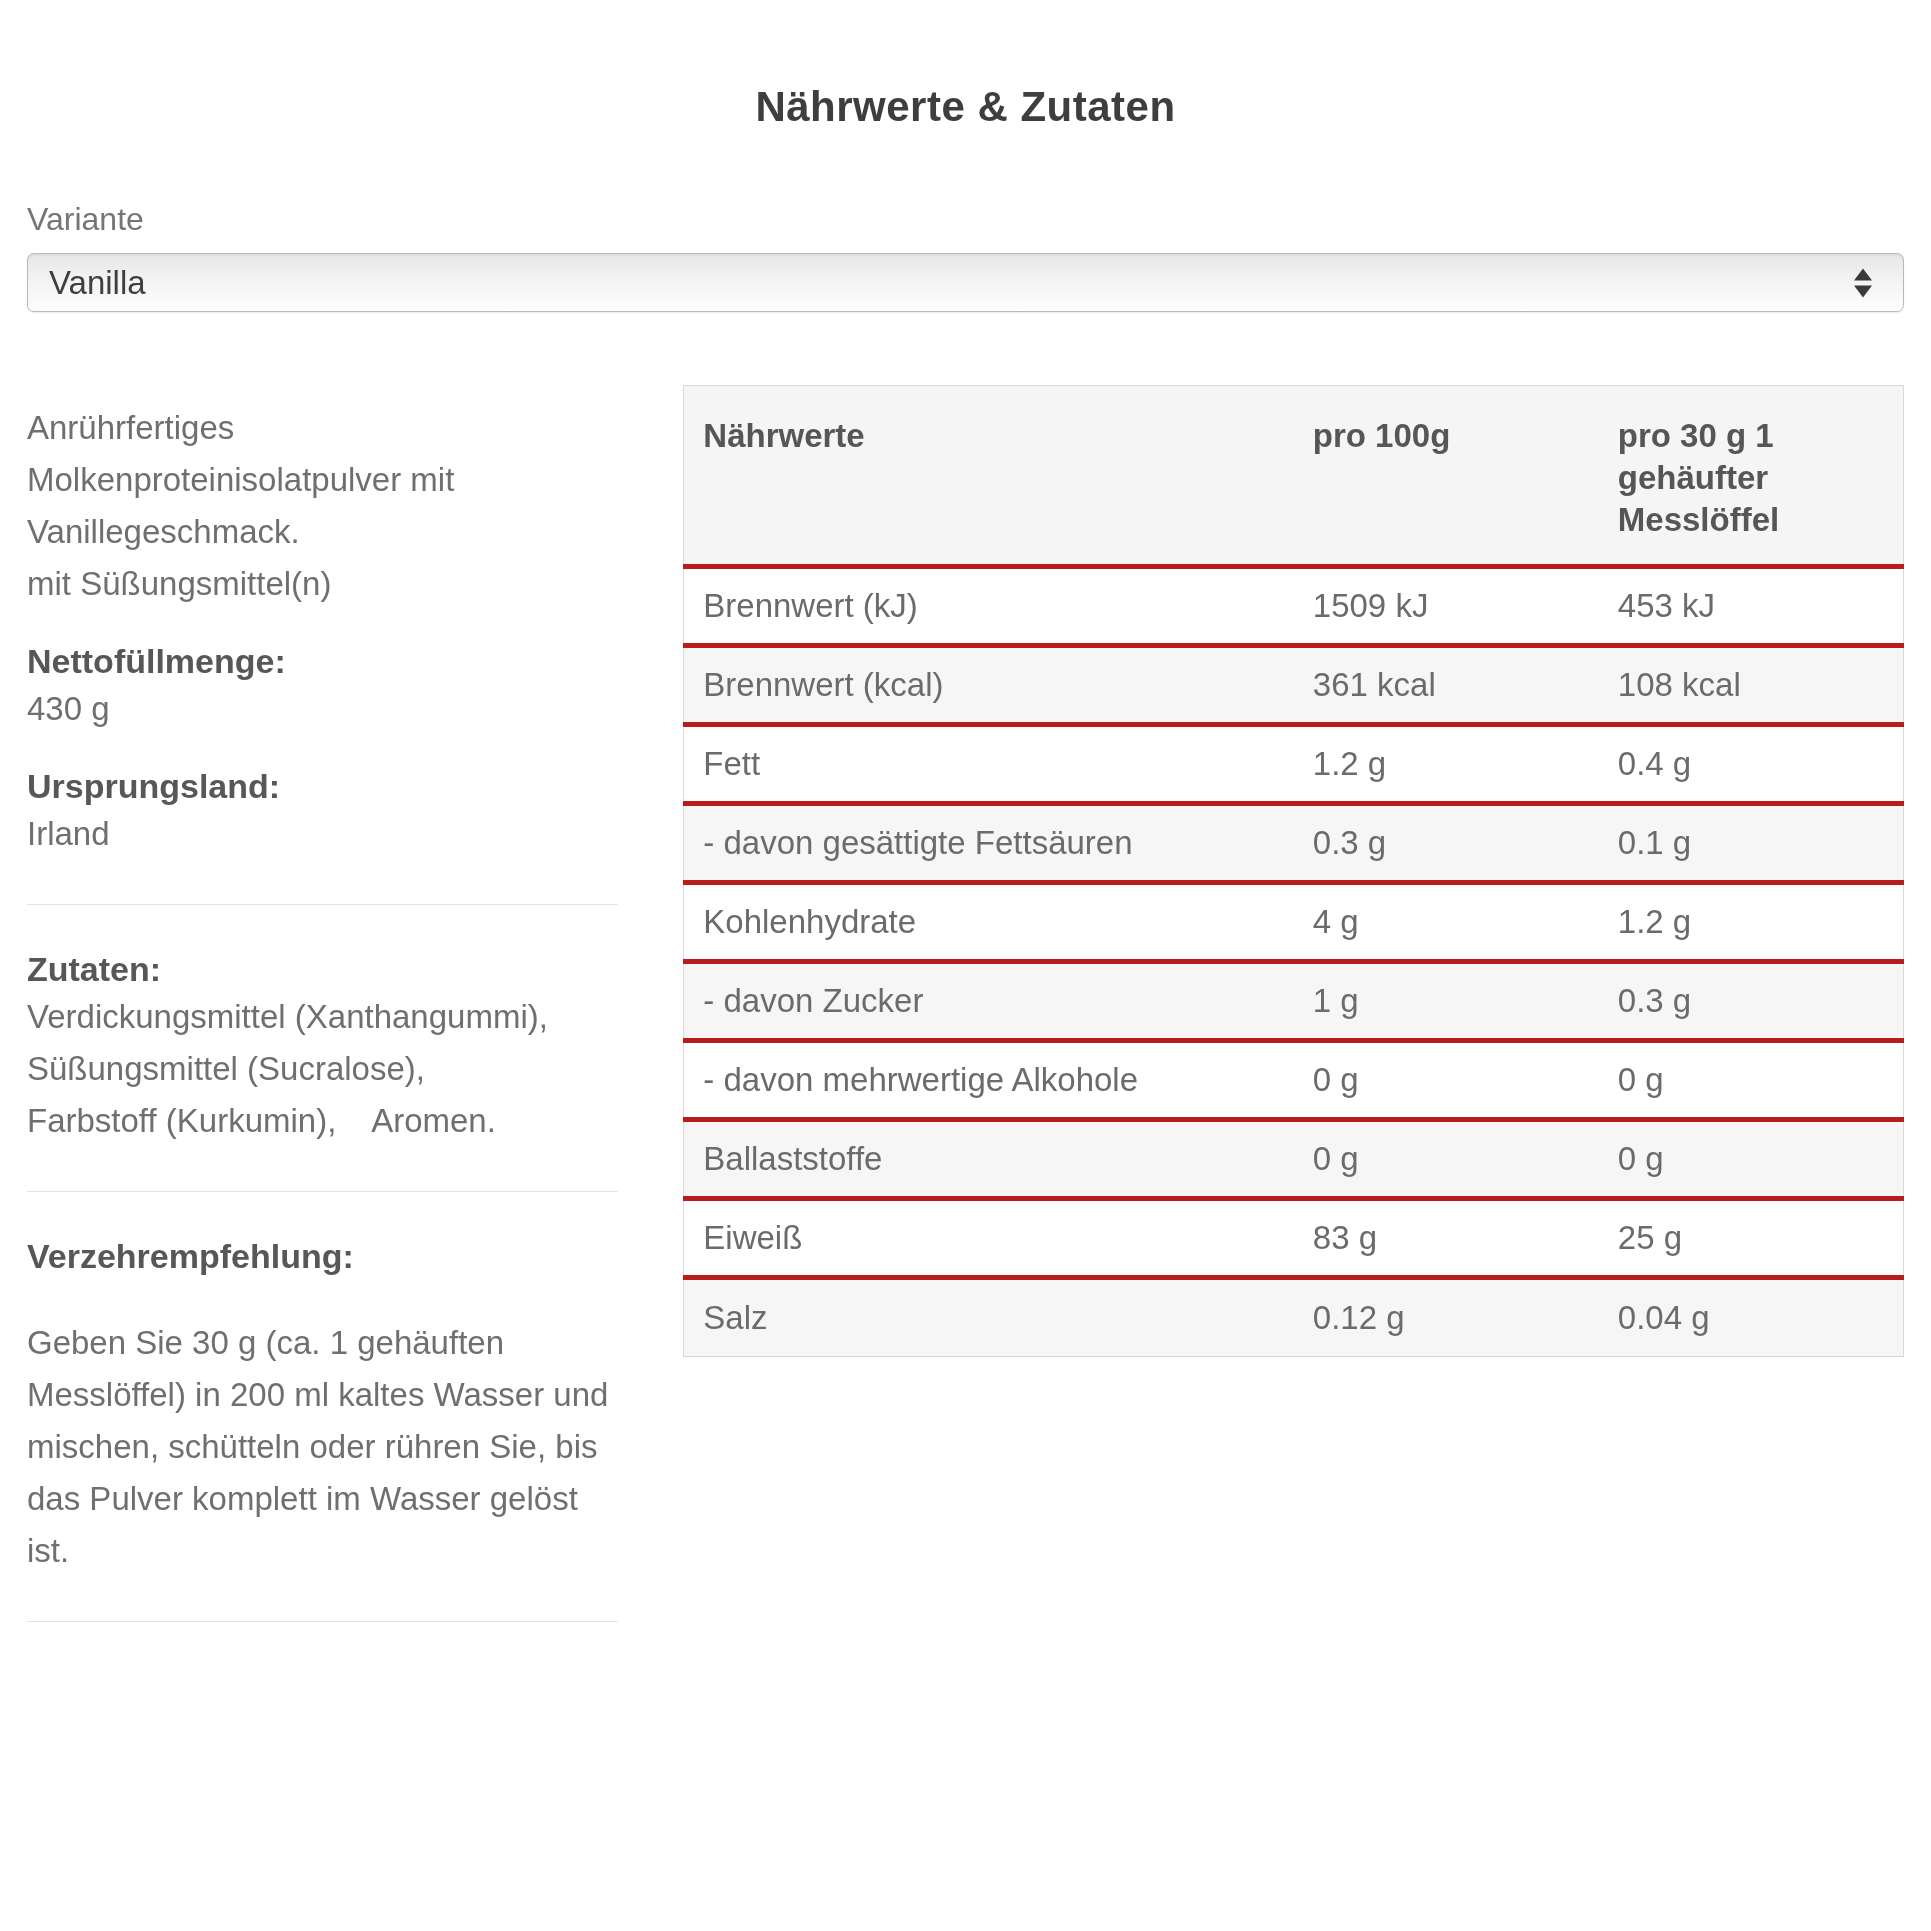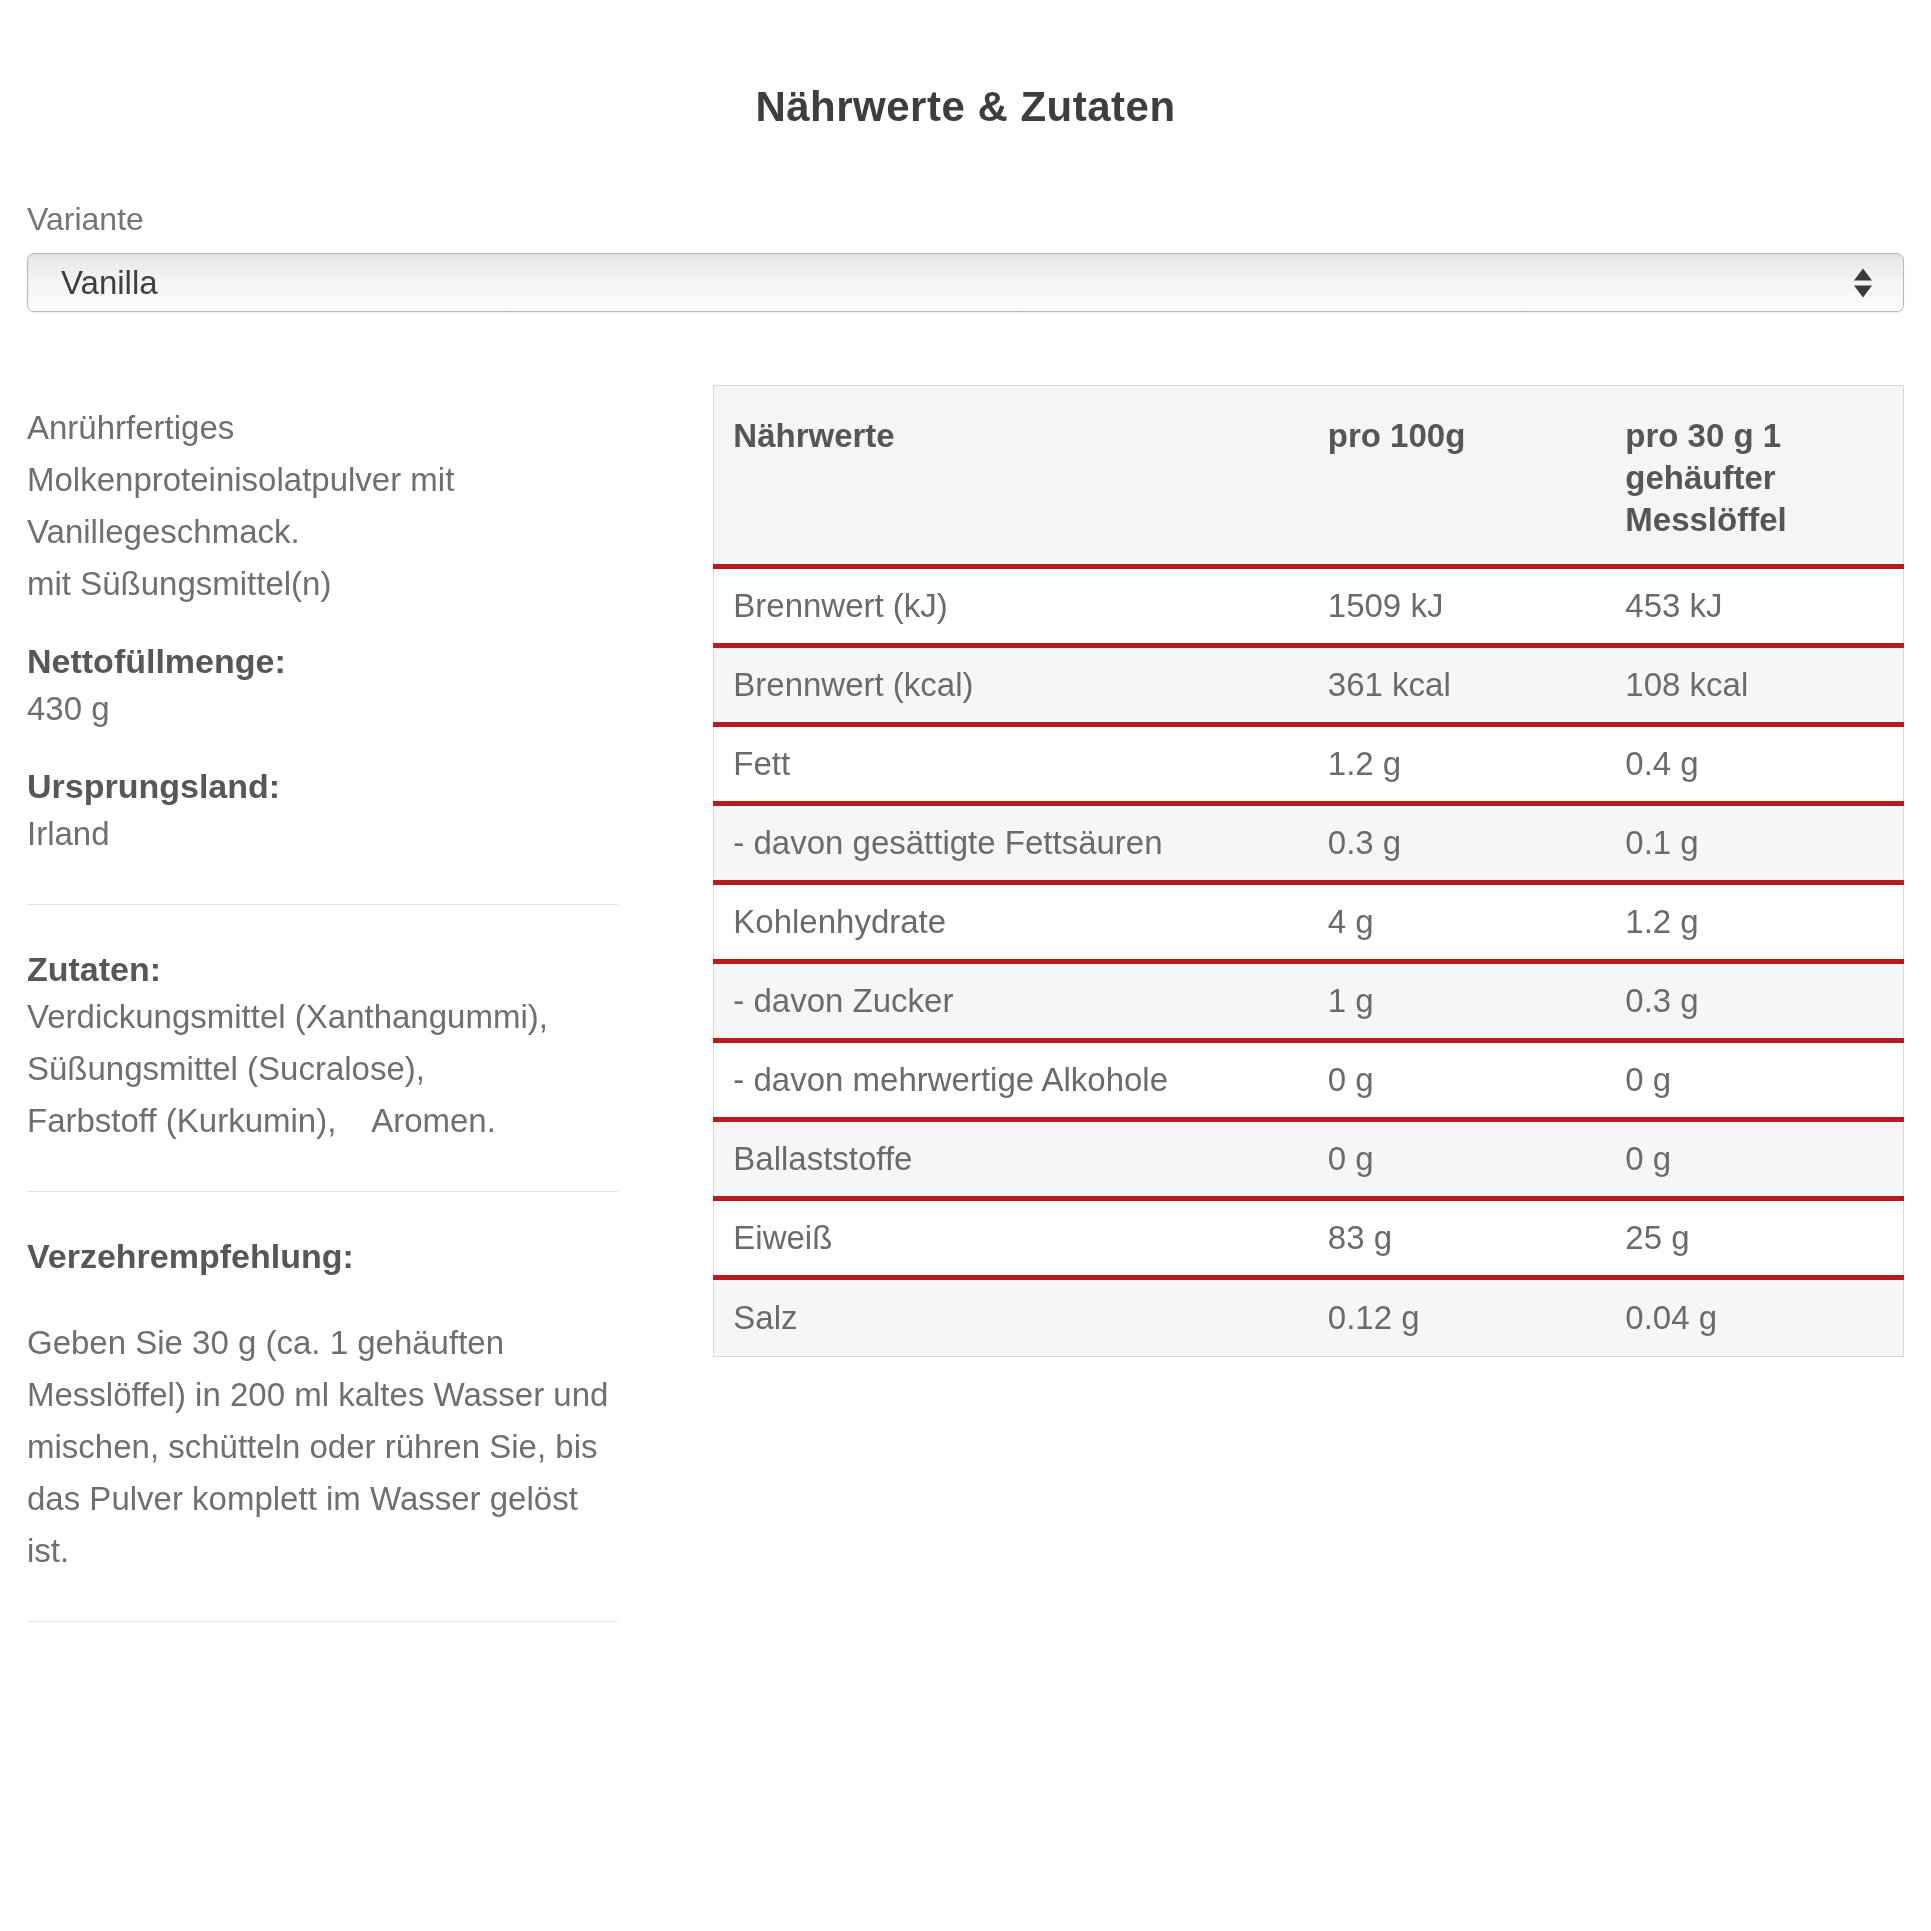--- a/index.html
+++ b/index.html
@@ -29,21 +29,21 @@
   .variant-select {
     margin-top: 15.4px;
     height: 59px;
     width: 100%;
     border: 1px solid #b9b9b9;
     border-radius: 6.8px;
     background: linear-gradient(180deg, #e7e7e7 0%, #f3f3f3 45%, #fdfdfd 100%);
     box-shadow: inset 0 1.9px 1.9px rgba(0,0,0,0.05), 0 1px 1.9px rgba(0,0,0,0.08);
     display: flex;
     align-items: center;
-    padding: 0 68px 0 33px;
+    padding: 0 68px 0 21px;
     font-size: 33px;
     color: #3f3f3f;
     position: relative;
     cursor: pointer;
   }
   .select-spinner {
     position: absolute;
     right: 31px;
     top: 50%;
     transform: translateY(-50%);
@@ -71,21 +71,21 @@
     margin-top: 73px;
   }
   .left-col {
     flex: none;
     width: 591px;
     font-size: 33px;
     line-height: 52px;
   }
   .right-col {
     flex: 1;
-    margin-left: 95px;
+    margin-left: 65px;
   }
 
   .info-heading {
     font-size: 34px;
     font-weight: 700;
     color: #575757;
     line-height: 44px;
     margin: 0;
   }
   .pre { white-space: pre; }

